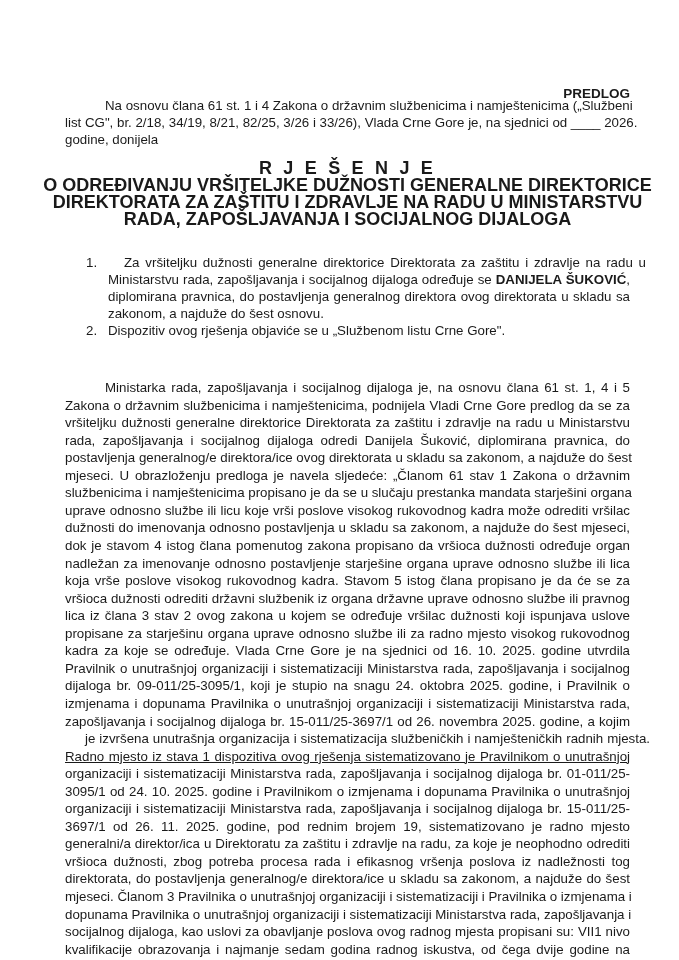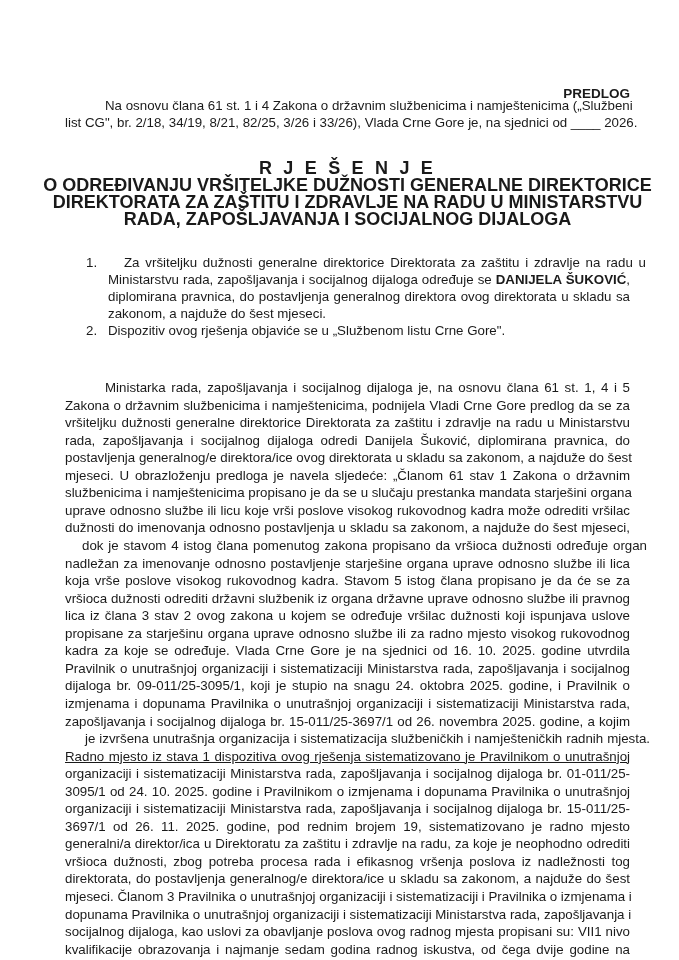--- a/index.html
+++ b/index.html
@@ -21,47 +21,48 @@
 </style>
 </head>
 <body>
 
 <div class="page">
 
   <div class="predlog">PREDLOG</div>
 
   <div class="jline indent" style="top:97px;">Na osnovu člana 61 st. 1 i 4 Zakona o državnim službenicima i namještenicima („Službeni</div>
   <div class="jline" style="top:114px;">list CG", br. 2/18, 34/19, 8/21, 82/25, 3/26 i 33/26), Vlada Crne Gore je, na sjednici od ____ 2026.</div>
+  <div class="jline last" style="top:131px;">godine, donijela</div>
 
   <div class="center spaced" style="top:160px;">R J E Š E N J E</div>
   <div class="center" style="top:177px;">O ODREĐIVANJU VRŠITELJKE DUŽNOSTI GENERALNE DIREKTORICE</div>
   <div class="center" style="top:194px;">DIREKTORATA ZA ZAŠTITU I ZDRAVLJE NA RADU U MINISTARSTVU</div>
   <div class="center" style="top:211px;">RADA, ZAPOŠLJAVANJA I SOCIJALNOG DIJALOGA</div>
 
   <div class="li-num" style="top:254px;">1.</div>
   <div class="li-line" style="top:254px;margin-left:16px;">Za vršiteljku dužnosti generalne direktorice Direktorata za zaštitu i zdravlje na radu u</div>
   <div class="li-line" style="top:271px;"><span>Ministarstvu rada, zapošljavanja i socijalnog dijaloga određuje se </span><b>DANIJELA ŠUKOVIĆ</b><span>,</span></div>
   <div class="li-line" style="top:288px;">diplomirana pravnica, do postavljenja generalnog direktora ovog direktorata u skladu sa</div>
-  <div class="li-line last" style="top:305px;">zakonom, a najduže do šest mjeseci.</div>
+  <div class="li-line last" style="top:305px;">zakonom, a najduže do šest osnovu.</div>
 
   <div class="li-num" style="top:322px;">2.</div>
   <div class="li-line last" style="top:322px;">Dispozitiv ovog rješenja objaviće se u „Službenom listu Crne Gore".</div>
 
 
   <div id="reasoning">
       <div class="jline indent" style="top: 379px;">Ministarka rada, zapošljavanja i socijalnog dijaloga je, na osnovu člana 61 st. 1, 4 i 5</div>
       <div class="jline" style="top: 396.6px;">Zakona o državnim službenicima i namještenicima, podnijela Vladi Crne Gore predlog da se za</div>
       <div class="jline" style="top: 414.1px;">vršiteljku dužnosti generalne direktorice Direktorata za zaštitu i zdravlje na radu u Ministarstvu</div>
       <div class="jline" style="top: 431.6px;">rada, zapošljavanja i socijalnog dijaloga odredi Danijela Šuković, diplomirana pravnica, do</div>
       <div class="jline" style="top: 449.2px;">postavljenja generalnog/e direktora/ice ovog direktorata u skladu sa zakonom, a najduže do šest</div>
       <div class="jline" style="top: 466.8px;">mjeseci. U obrazloženju predloga je navela sljedeće: „Članom 61 stav 1 Zakona o državnim</div>
       <div class="jline" style="top: 484.3px;">službenicima i namještenicima propisano je da se u slučaju prestanka mandata starješini organa</div>
       <div class="jline" style="top: 501.9px;">uprave odnosno službe ili licu koje vrši poslove visokog rukovodnog kadra može odrediti vršilac</div>
       <div class="jline" style="top: 519.4px;">dužnosti do imenovanja odnosno postavljenja u skladu sa zakonom, a najduže do šest mjeseci,</div>
-      <div class="jline" style="top: 537px; margin-left: 17px;">dok je stavom 4 istog člana pomenutog zakona propisano da vršioca dužnosti određuje organ</div>
+      <div class="jline" style="top: 537px;">dok je stavom 4 istog člana pomenutog zakona propisano da vršioca dužnosti određuje organ</div>
       <div class="jline" style="top: 554.5px;">nadležan za imenovanje odnosno postavljenje starješine organa uprave odnosno službe ili lica</div>
       <div class="jline" style="top: 572px;">koja vrše poslove visokog rukovodnog kadra. Stavom 5 istog člana propisano je da će se za</div>
       <div class="jline" style="top: 589.6px;">vršioca dužnosti odrediti državni službenik iz organa državne uprave odnosno službe ili pravnog</div>
       <div class="jline" style="top: 607.1px;">lica iz člana 3 stav 2 ovog zakona u kojem se određuje vršilac dužnosti koji ispunjava uslove</div>
       <div class="jline" style="top: 624.7px;">propisane za starješinu organa uprave odnosno službe ili za radno mjesto visokog rukovodnog</div>
       <div class="jline" style="top: 642.3px;">kadra za koje se određuje. Vlada Crne Gore je na sjednici od 16. 10. 2025. godine utvrdila</div>
       <div class="jline" style="top: 659.8px;">Pravilnik o unutrašnjoj organizaciji i sistematizaciji Ministarstva rada, zapošljavanja i socijalnog</div>
       <div class="jline" style="top: 677.4px;">dijaloga br. 09-011/25-3095/1, koji je stupio na snagu 24. oktobra 2025. godine, i Pravilnik o</div>
       <div class="jline" style="top: 694.9px;">izmjenama i dopunama Pravilnika o unutrašnjoj organizaciji i sistematizaciji Ministarstva rada,</div>
       <div class="jline" style="top: 712.5px;">zapošljavanja i socijalnog dijaloga br. 15-011/25-3697/1 od 26. novembra 2025. godine, a kojim</div>

